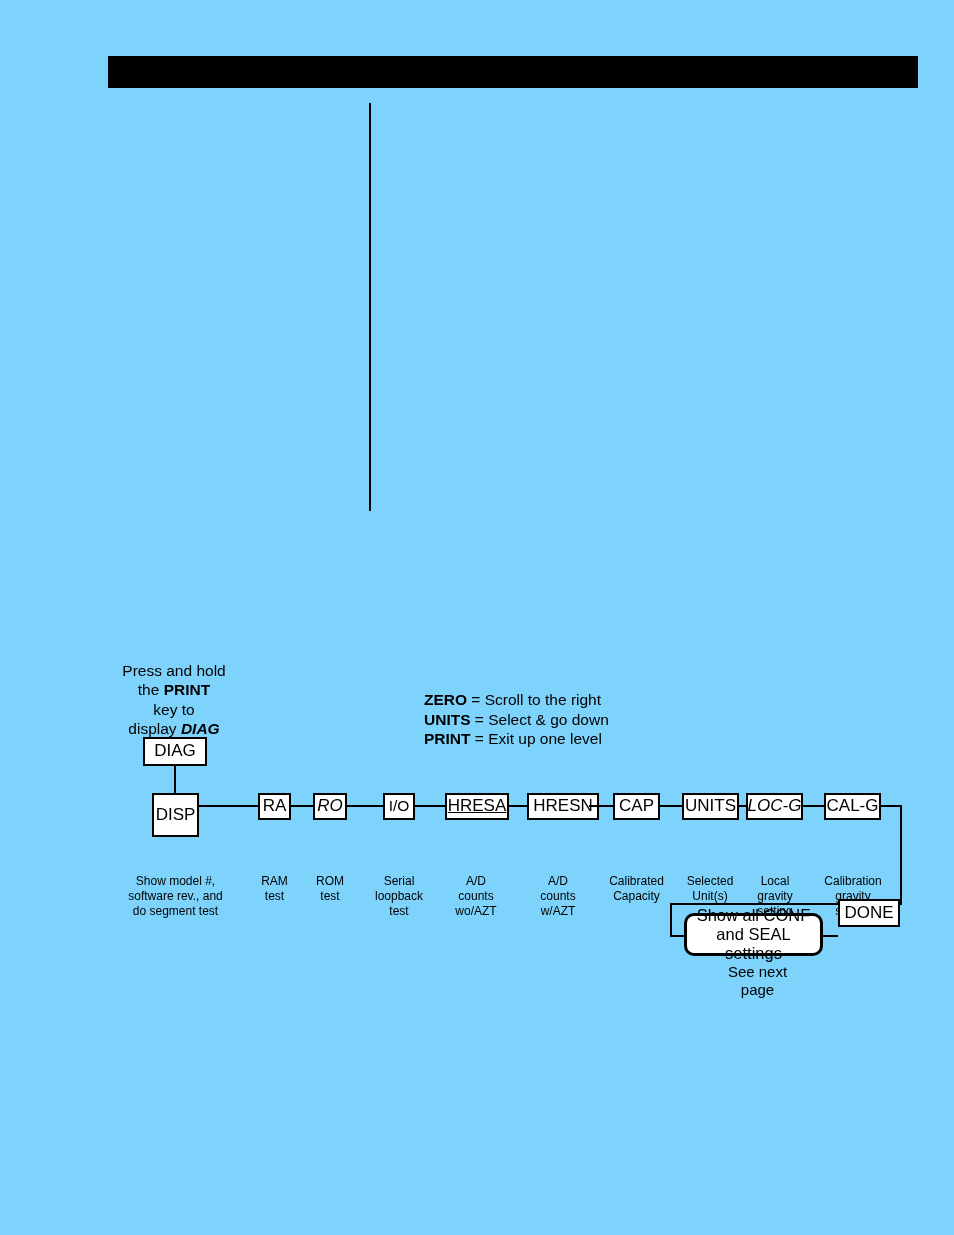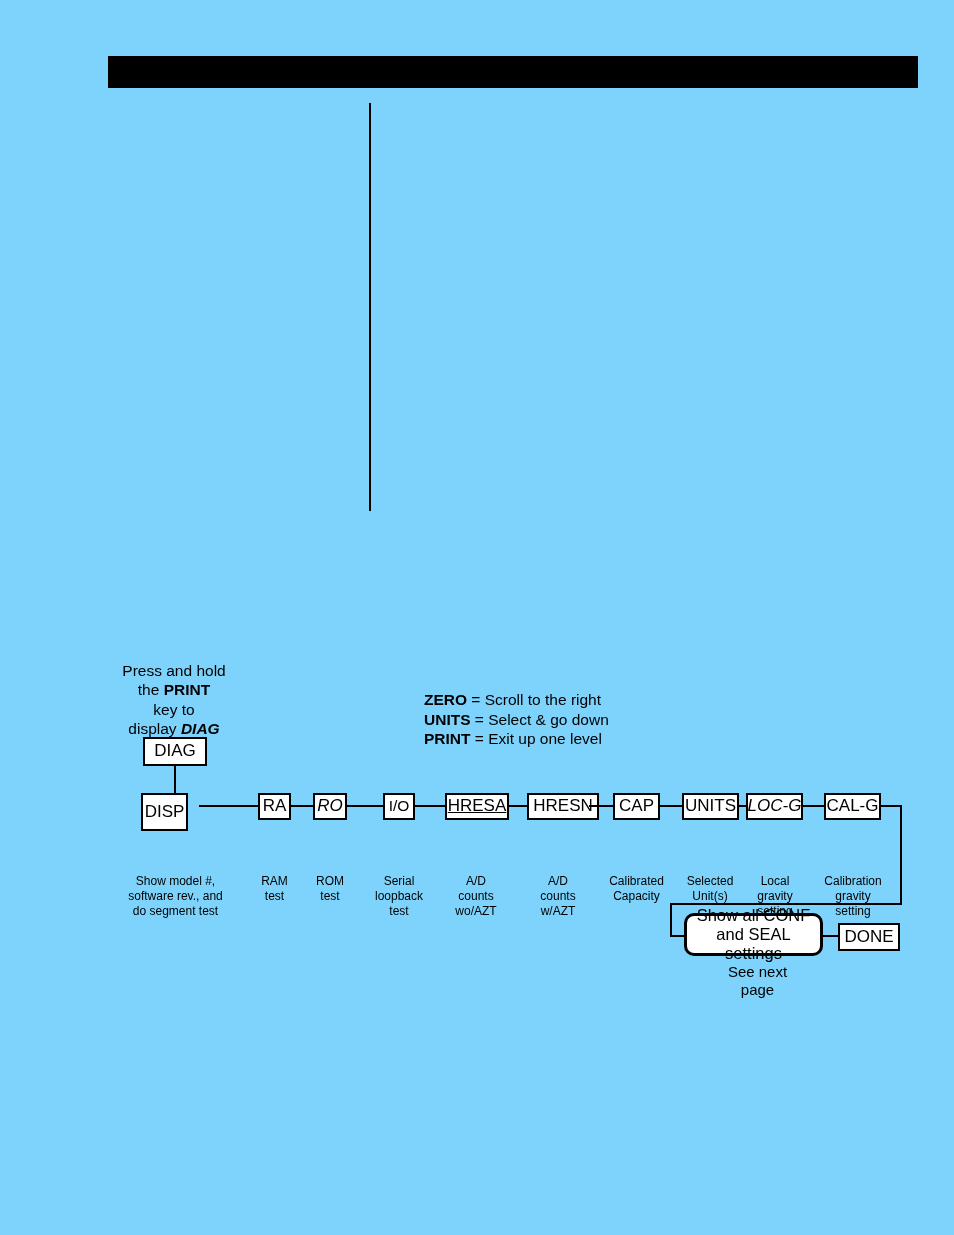--- a/index.html
+++ b/index.html
@@ -138,21 +138,21 @@
     </div>
     <div>
       <span class="k">PRINT</span><span> = </span><span>Exit up one level</span>
     </div>
   </div>
 
   <div class="node" style="left:143px; top:737px; width:64px; height:29px;">DIAG</div>
 
   <div class="vline" style="left:174px; top:766px; height:28px;"></div>
 
-  <div class="node" style="left:141px; top:793px; width:47px; height:38px;">DISP</div>
+  <div class="node" style="left:152px; top:793px; width:47px; height:44px;">DISP</div>
   <div class="node" style="left:258px; top:793px; width:33px; height:27px;">RA</div>
   <div class="node" style="left:313px; top:793px; width:34px; height:27px;font-style:italic;">RO</div>
   <div class="node" style="left:383px; top:793px; width:32px; height:27px; font-size:15.5px;text-align:right;">I/O</div>
   <div class="node" style="left:445px; top:793px; width:64px; height:27px;text-decoration:underline;">HRESA</div>
   <div class="node" style="left:527px; top:793px; width:72px; height:27px;">HRESN</div>
   <div class="node" style="left:613px; top:793px; width:47px; height:27px;">CAP</div>
   <div class="node" style="left:682px; top:793px; width:57px; height:27px;">UNITS</div>
   <div class="node" style="left:746px; top:793px; width:57px; height:27px;font-style:italic;">LOC-G</div>
   <div class="node" style="left:824px; top:793px; width:57px; height:27px;">CAL-G</div>
 
@@ -197,18 +197,18 @@
 setting</div>
   <div class="caption" style="left:806px; top:830px; width:94px;">Calibration
 gravity
 setting</div>
 
   <div class="node thick" style="left:684px; top:913px; width:139px; height:43px;border-radius:10px;">Show all CONF
 and SEAL settings</div>
 
   <div class="hline" style="left:823px; top:935px; width:15px;"></div>
 
-  <div class="node" style="left:838px; top:923px; width:62px; height:28px;">DONE</div>
+  <div class="node" style="left:838px; top:899px; width:62px; height:28px;">DONE</div>
 
   <div class="note" style="left:700px; top:963px; width:115px;">See next
 page</div>
 
 </div>
 
 </body></html>

